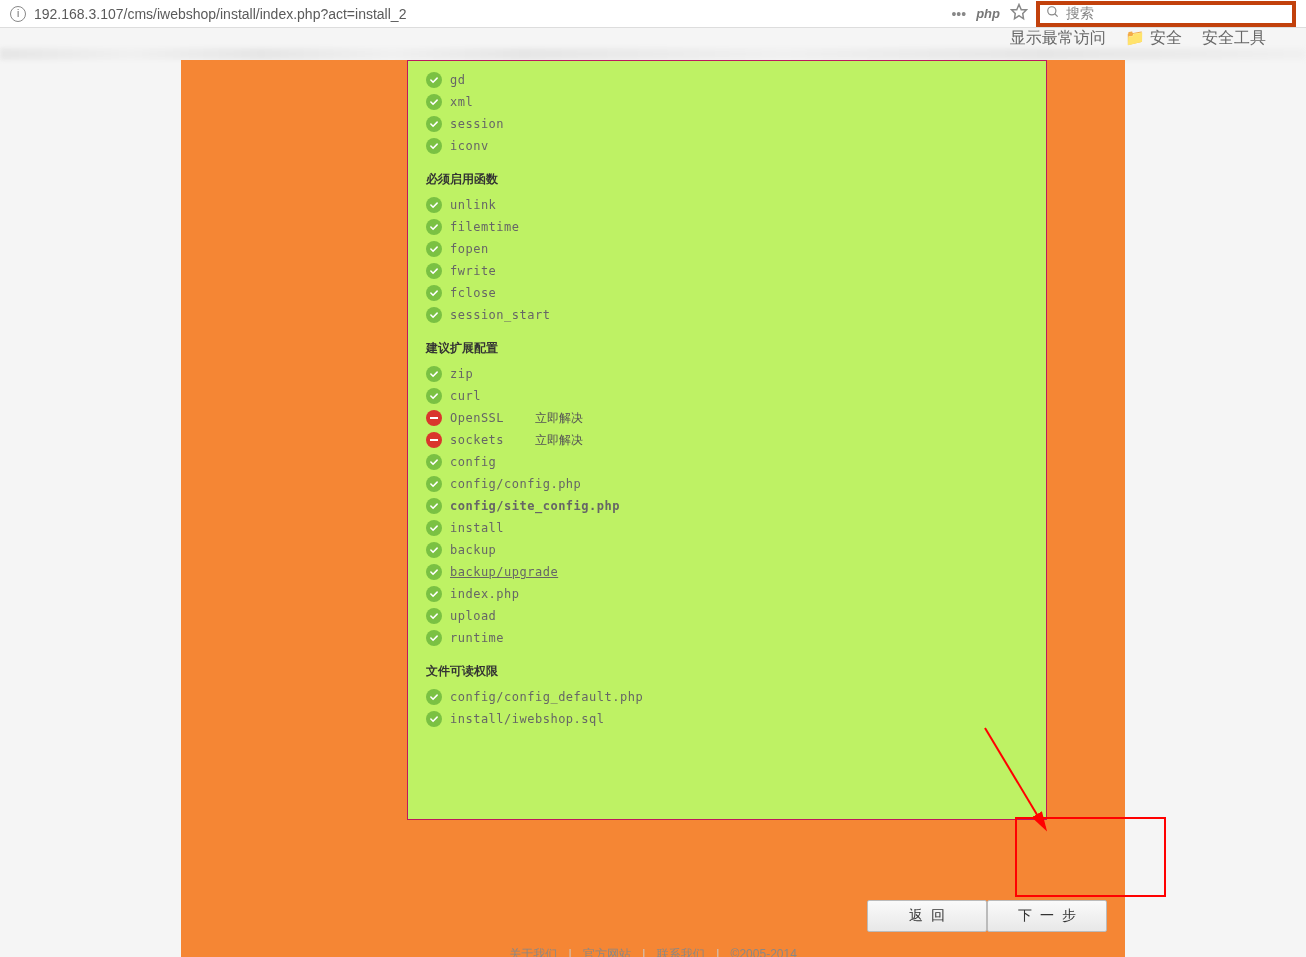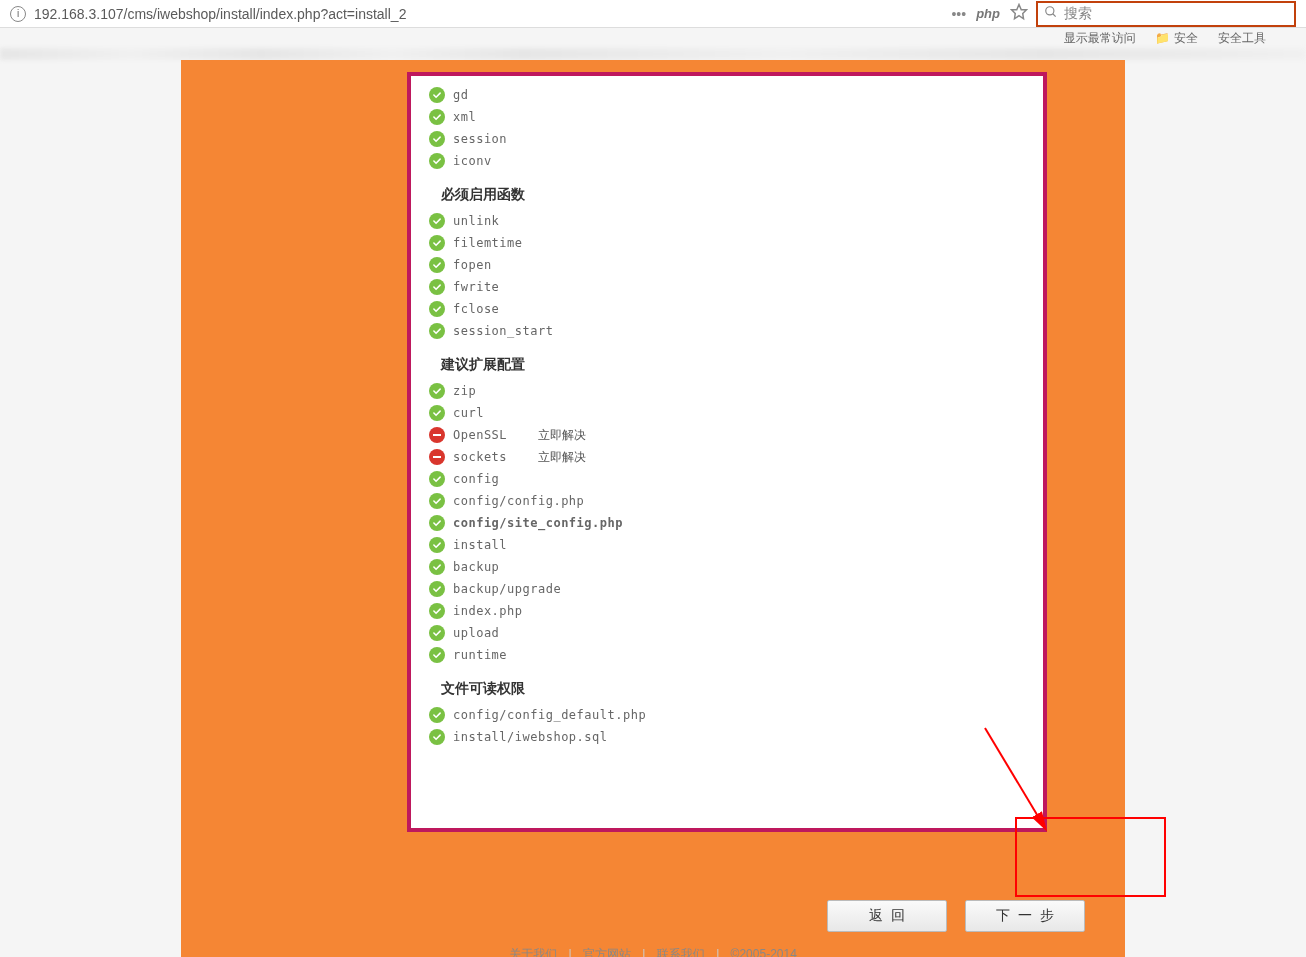--- a/index.html
+++ b/index.html
@@ -6,43 +6,43 @@
 body { font-family: "Microsoft YaHei", Arial, sans-serif; font-size: 12px; background: #f5f5f5; width: 1306px; height: 957px; overflow: hidden; position: relative; }
 
 
 .browser-bar { height: 28px; background: #fff; border-bottom: 1px solid #ddd; display: flex; align-items: center; padding: 0 10px; gap: 8px; }
 .url-bar { flex: 1; display: flex; align-items: center; gap: 8px; margin-right: 20px; }
 .info-icon { display: inline-flex; align-items: center; justify-content: center; width: 16px; height: 16px; border: 1px solid #888; border-radius: 50%; color: #666; font-size: 10px; }
 .url { color: #5a5a5a; font-size: 14px; }
 .right-icons { display: flex; align-items: center; gap: 10px; color: #888; font-size: 14px; }
 .php-badge { font-style: italic; color: #777; font-weight: bold; font-size: 13px; }
 .star-icon svg { width: 18px; height: 18px; }
-.search-box { width: 260px; border: 2px solid #c2410c; height: 26px; display: flex; align-items: center; padding: 0 6px; gap: 6px; color: #888; font-size: 14px; }
+.search-box { width: 260px; border: 4px solid #c2410c; height: 26px; display: flex; align-items: center; padding: 0 6px; gap: 6px; color: #888; font-size: 14px; }
 .search-icon svg { width: 14px; height: 14px; }
-.bookmarks-bar { height: 20px; display: flex; align-items: center; justify-content: flex-end; padding-right: 40px; gap: 20px; font-size: 12px; color: #666; overflow: hidden; white-space: nowrap; margin-left: 32px; }
+.bookmarks-bar { height: 20px; display: flex; align-items: center; justify-content: flex-end; padding-right: 40px; gap: 20px; font-size: 16px; color: #666; overflow: hidden; white-space: nowrap; margin-left: 32px; }
 .blur-strip { height: 12px; background: linear-gradient(to right, #ddd 0%, #eee 10%, #ddd 20%, #eee 30%, #ddd 40%, #eee 60%, #ddd 80%, #eee 100%); filter: blur(2px); opacity:.6; }
 
 
 .page-wrap { width: 944px; margin: 0 auto; background: #f58634; min-height: 900px; position: relative; }
 .sidebar { width: 226px; height: 860px; float: left; }
-.content-panel { margin-left: 226px; width: 640px; background: #ffffff; border: 4px solid #be185d; padding: 0; min-height: 760px; position: relative; top: 12px; }
+.content-panel { margin-left: 226px; width: 640px; background: #bef264; border: 1px solid #be185d; padding: 0; min-height: 760px; position: relative; top: 0; }
 
 .check-list { padding: 8px 0 20px 0; }
-.section-title { font-size: 14px; font-weight: bold; color: #333; padding: 14px 0 6px 0; margin-left: 12px; }
+.section-title { font-size: 12px; font-weight: bold; color: #333; padding: 14px 0 6px 0; margin-left: 0; }
 .item-row { display: flex; align-items: center; padding: 2px 0; height: 22px; }
 .status-icon { width: 16px; height: 16px; border-radius: 50%; display: inline-flex; align-items: center; justify-content: center; margin-right: 8px; flex-shrink: 0; }
 .status-ok { background: #7ac143; }
 .status-ok svg { width: 10px; height: 10px; }
 .status-err { background: #d9362d; }
 .status-err::before { content: ""; display: block; width: 8px; height: 2px; background: #fff; }
 .item-name { font-family: "SimSun", monospace; font-size: 12px; color: #666; letter-spacing: 0.5px; width: 85px; }
 .item-action { color: #555; font-size: 12px; margin-left: 0; cursor: pointer; }
 .content-inner { padding-left: 18px; }
 
-.button-bar { position: absolute; right: 40px; top: 840px; display: flex; gap: 18px; }
+.button-bar { position: absolute; right: 18px; top: 840px; display: flex; }
 .btn { width: 120px; height: 32px; border: 1px solid #bbb; background: linear-gradient(#fafafa, #e8e8e8); color: #333; font-size: 14px; letter-spacing: 8px; text-align: center; padding-left: 8px; cursor: pointer; border-radius: 2px; }
 
 .highlight-box { position: absolute; border: 2px solid #ff0000; pointer-events: none; z-index: 50; left: 1015px; top: 817px; width: 151px; height: 80px; }
 .arrow { position: absolute; z-index: 51; left: 975px; top: 723px; pointer-events: none; }
 
 .footer { clear: both; text-align: center; color: #888; font-size: 12px; padding-top: 18px; position: absolute; width: 944px; bottom: -3px; left: 0; }
 .footer span { margin: 0 4px; }
 .footer .sep { color: #ccc; }
 </style>
 </head>
@@ -232,21 +232,21 @@
               </svg>
             </span>
             <span class="item-name">backup</span>
           </div>
           <div class="item-row">
             <span class="status-icon status-ok">
               <svg viewBox="0 0 16 16">
                 <path d="M3 8 L6.5 11.5 L13 5" stroke="#fff" stroke-width="2.5" fill="none" stroke-linecap="round"></path>
               </svg>
             </span>
-            <span class="item-name" style="width: auto;">backup/upgrade</span>
+            <span class="item-name" style="width: auto; text-decoration: underline;">backup/upgrade</span>
           </div>
           <div class="item-row">
             <span class="status-icon status-ok">
               <svg viewBox="0 0 16 16">
                 <path d="M3 8 L6.5 11.5 L13 5" stroke="#fff" stroke-width="2.5" fill="none" stroke-linecap="round"></path>
               </svg>
             </span>
             <span class="item-name">index.php</span>
           </div>
           <div class="item-row">

